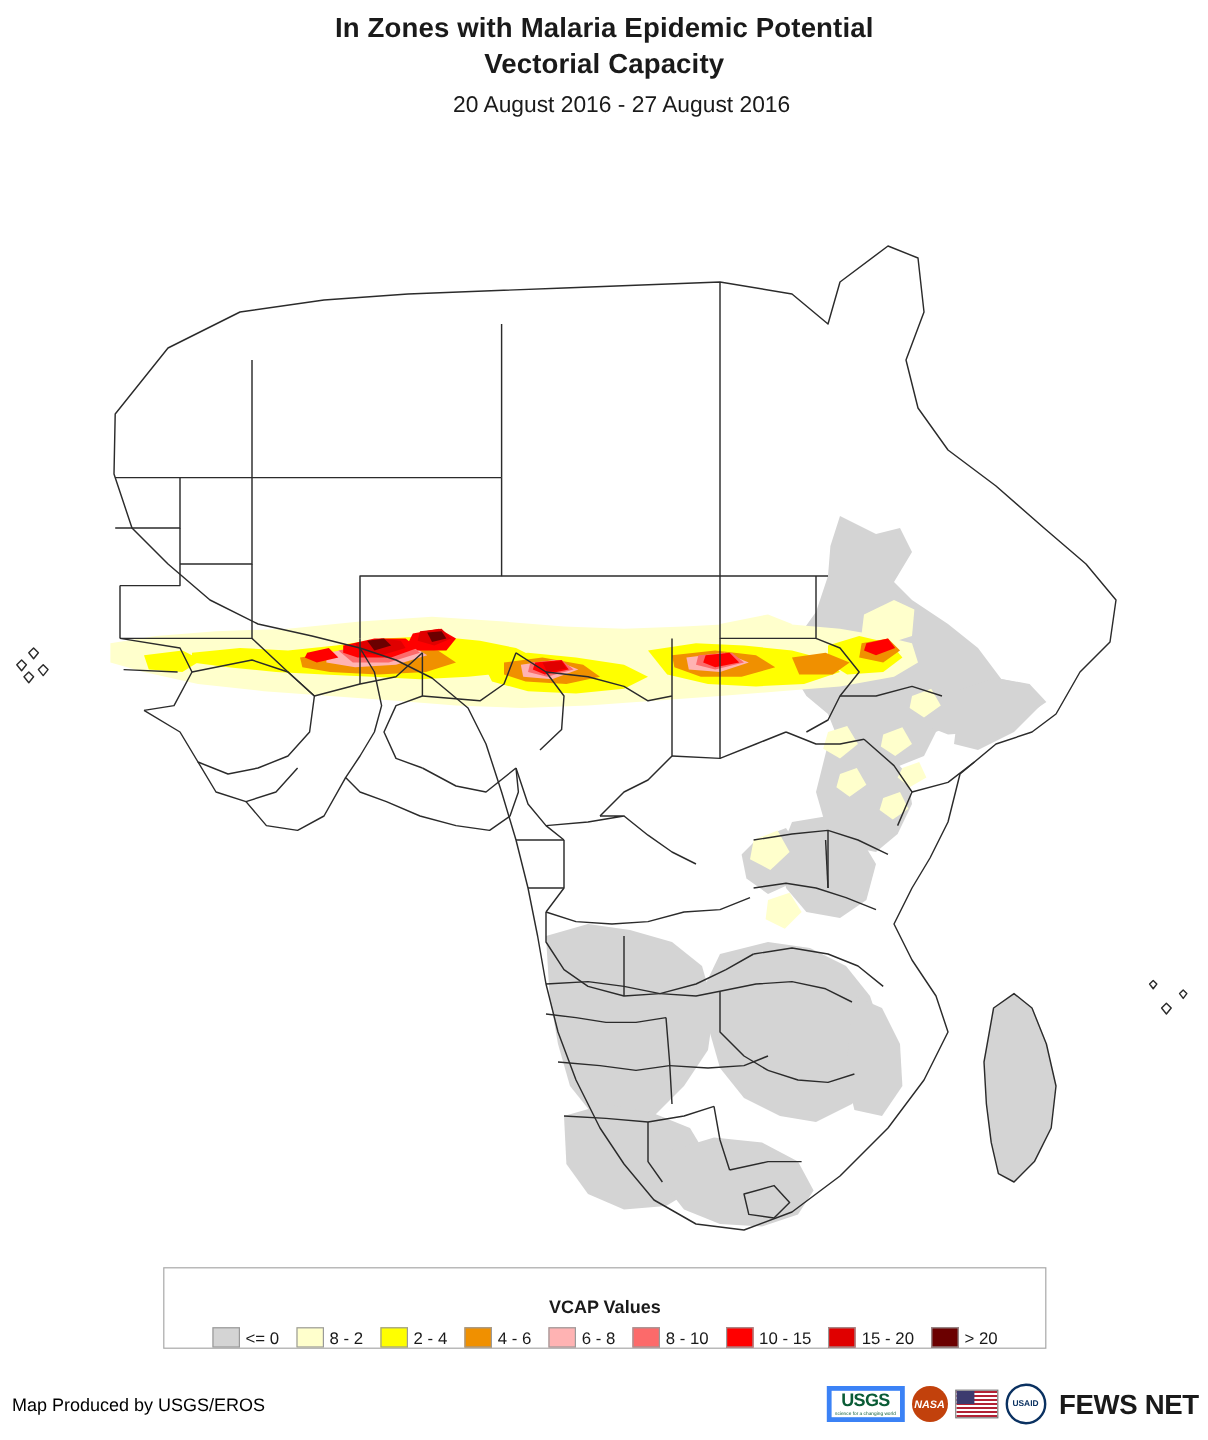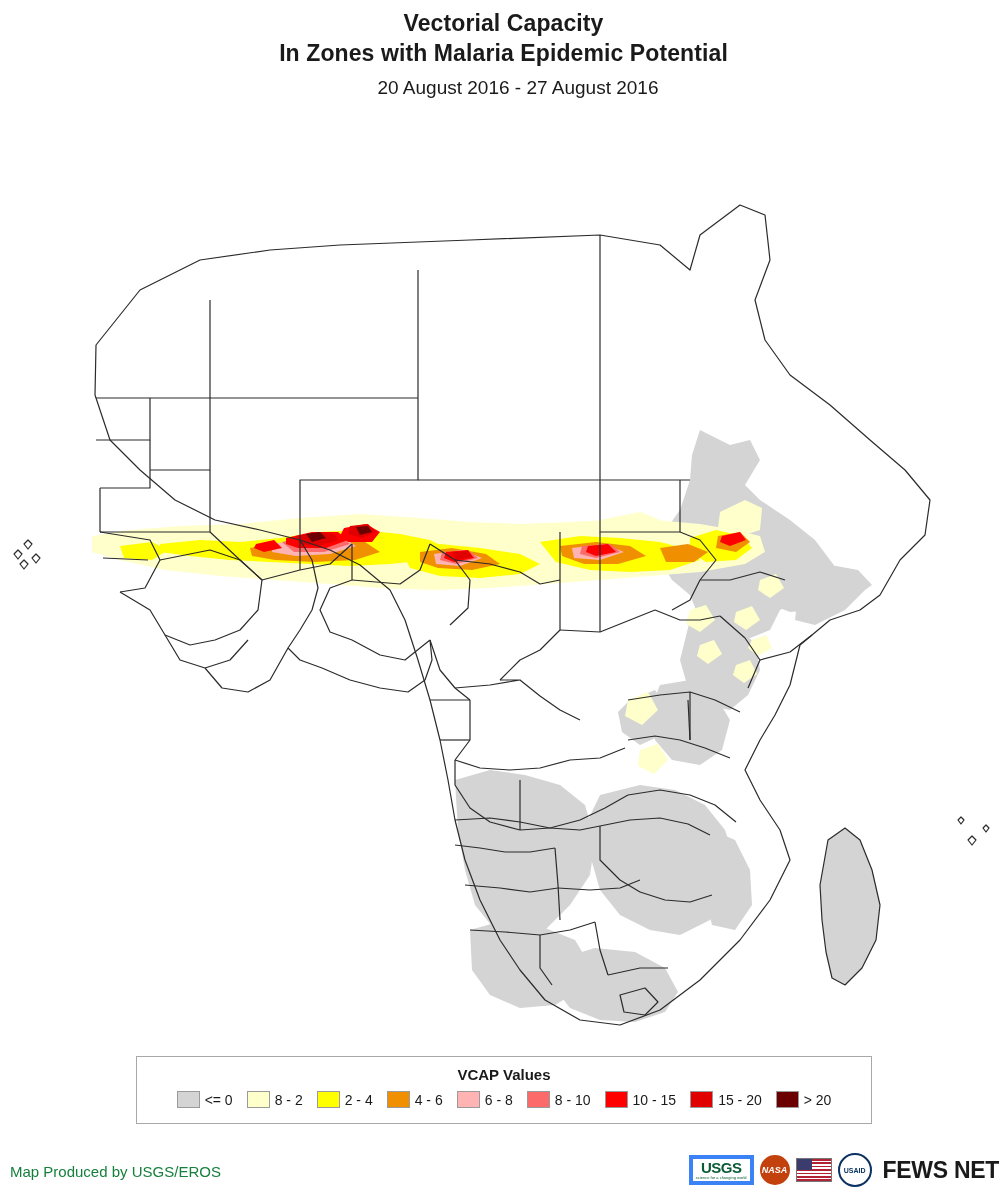--- a/index.html
+++ b/index.html
@@ -52,21 +52,21 @@
     width: 736px;
     height: 68px;
     border: 1px solid #a8a8a8;
     background: #ffffff;
     box-sizing: border-box;
   }
   #legend-title {
     text-align: center;
     font-size: 15px;
     font-weight: bold;
-    margin-top: 9px;
+    margin-top: 24px;
   }
   #legend-items {
     display: flex;
     justify-content: center;
     align-items: center;
     margin-top: 8px;
   }
   .legend-item {
     display: flex;
     align-items: center;
@@ -81,21 +81,21 @@
   .legend-label {
     font-size: 14px;
     white-space: nowrap;
   }
   
   #footer-credit {
     position: absolute;
     left: 10px;
     top: 1163px;
     font-size: 15px;
-    color: #15803d;
+    color: #000000;
   }
   #footer-logos {
     position: absolute;
     right: 8px;
     top: 1152px;
     display: flex;
     align-items: center;
     height: 36px;
   }
   .logo {
@@ -176,22 +176,22 @@
     color: #1a1a1a;
     margin-left: 5px;
     letter-spacing: -0.3px;
     text-align: center;
   }
 </style>
 </head>
 <body>
 
 <div id="titleblock">
+  <div id="title-line2">In Zones with Malaria Epidemic Potential</div>
   <div id="title-line1">Vectorial Capacity</div>
-  <div id="title-line2">In Zones with Malaria Epidemic Potential</div>
   <div id="subtitle">20 August 2016 - 27 August 2016</div>
 </div>
 
 <div id="map-area">
 <svg id="map-svg" width="1007" height="900" viewBox="0 0 1007 900" xmlns="http://www.w3.org/2000/svg">
 
   <defs>
     <clipPath id="africaClip">
       <path d="M95,255 L96,205 L140,150 L200,120 L270,110 L340,105 L470,100 L600,95 L660,105 L690,130
                L700,95 L740,65 L765,75 L770,120 L755,160 L765,200 L790,235 L830,265 L870,300 L905,330

